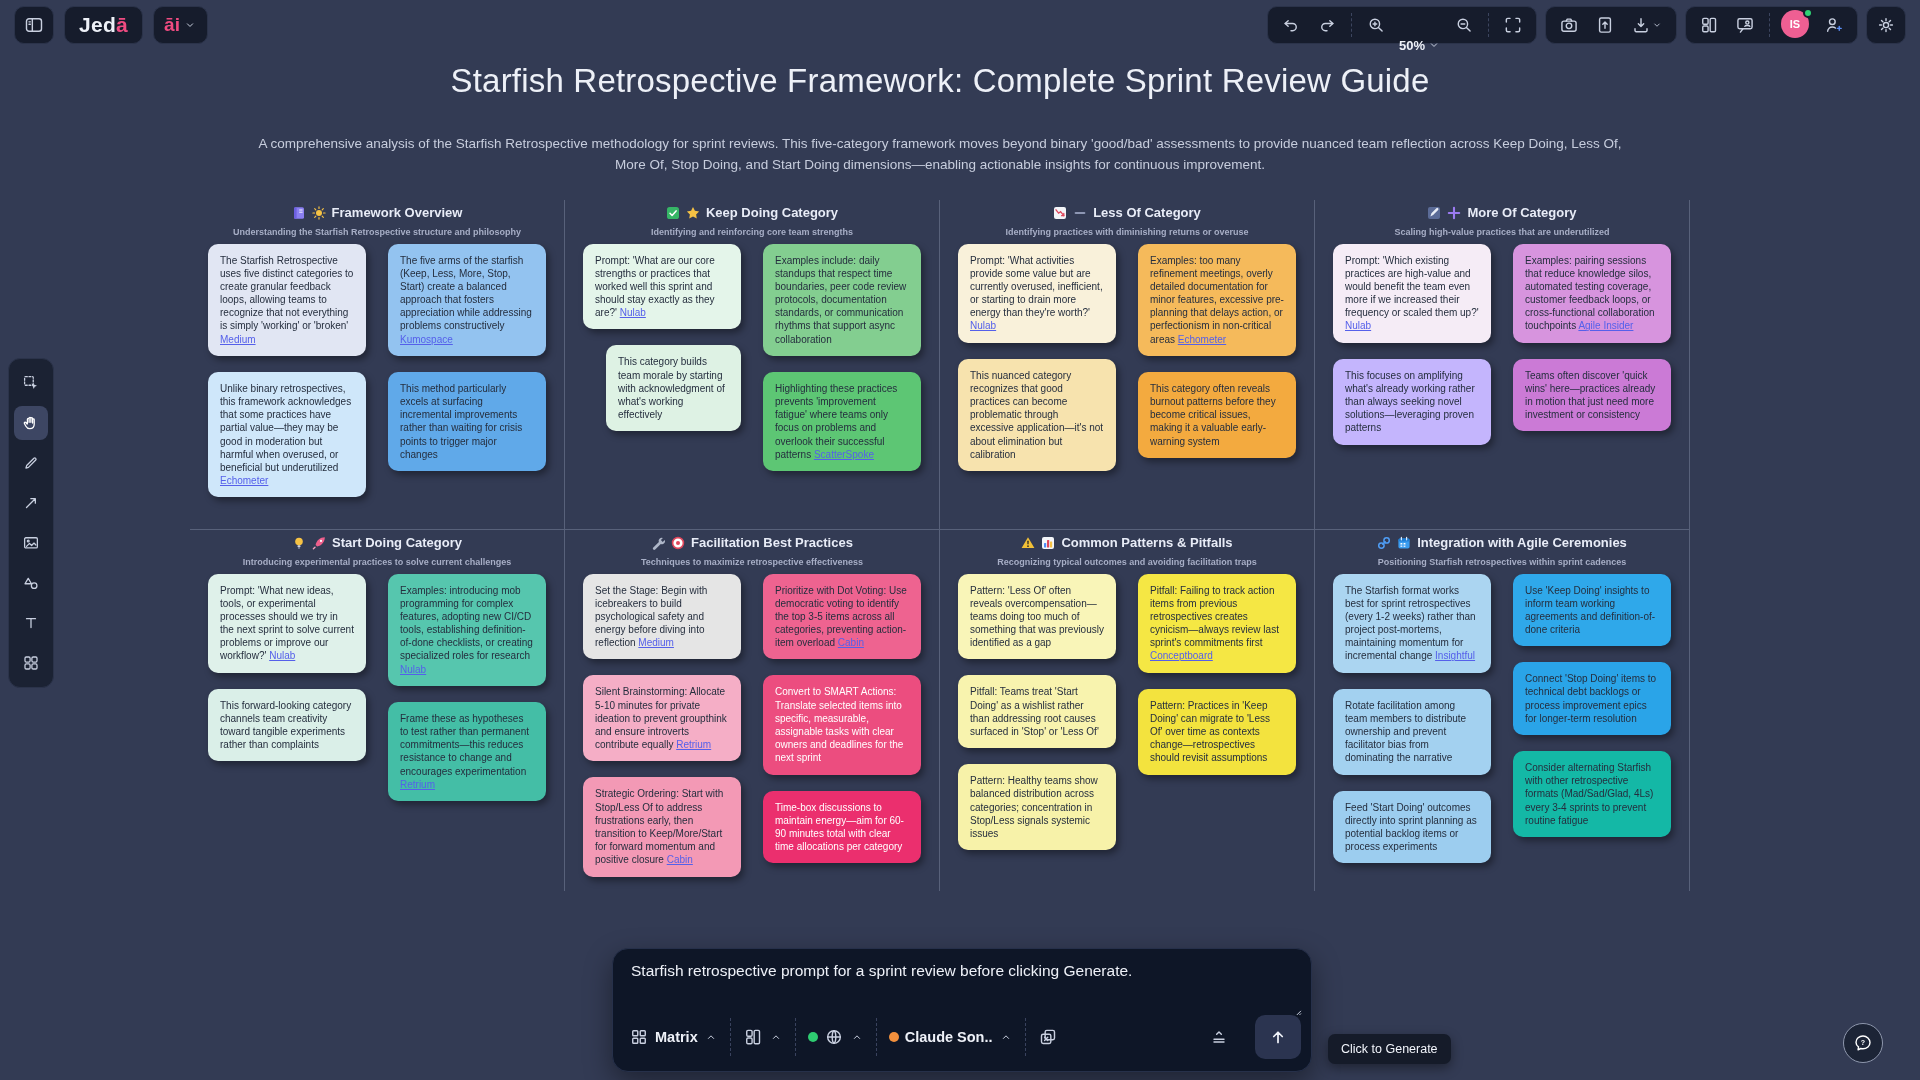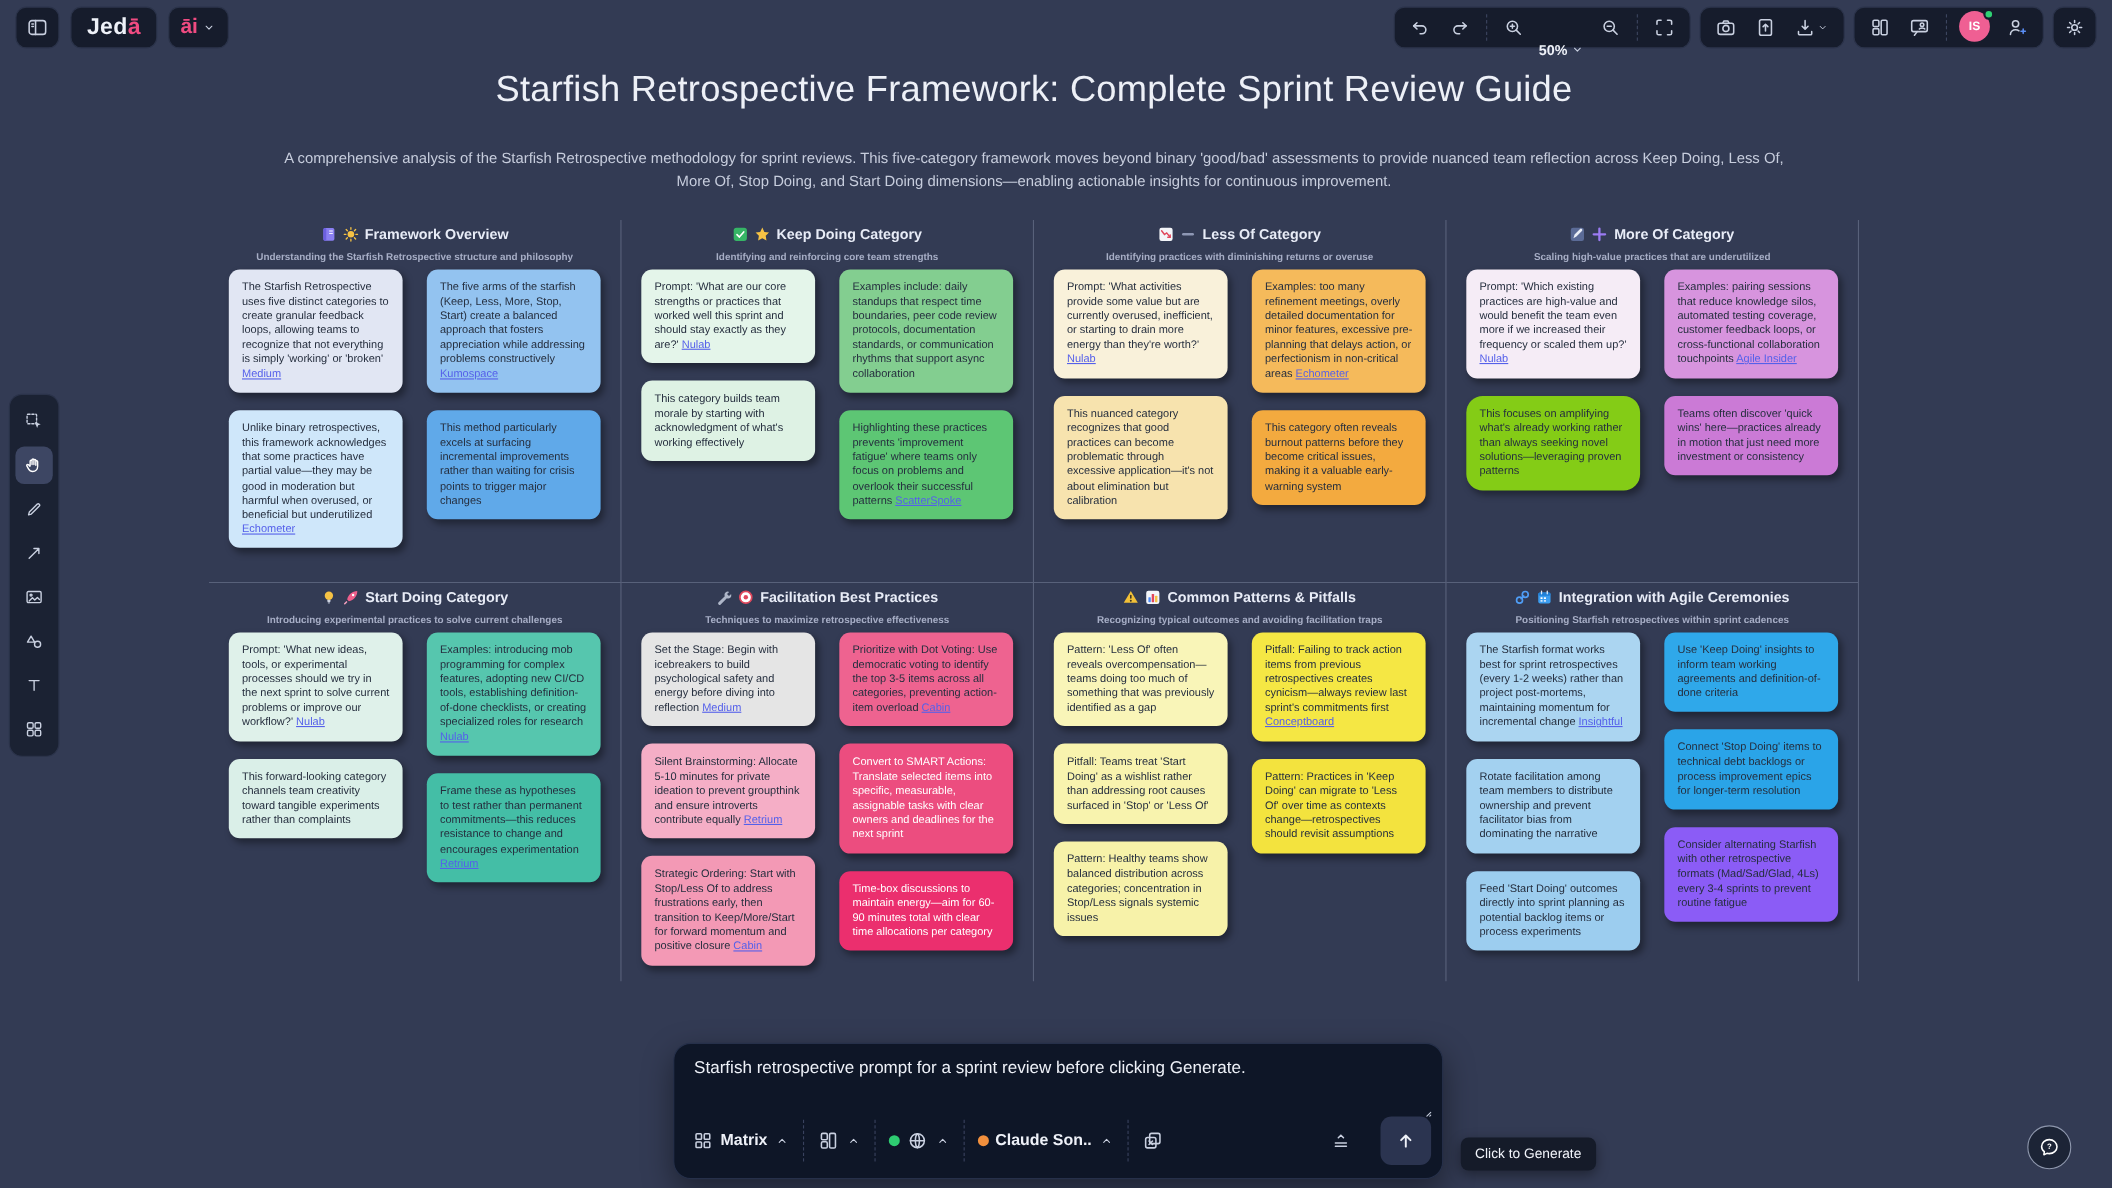--- a/index.html
+++ b/index.html
@@ -381,21 +381,21 @@
           <span class="ic ic14">
             <svg viewBox="0 0 14 14">
               <path d="M7 .9l1.9 3.9 4.2.6-3 3 .7 4.2L7 10.6l-3.8 2 .7-4.2-3-3 4.2-.6z" fill="#f6c244"></path>
             </svg>
           </span>
           <span>Keep Doing Category</span>
         </div><div class="sec-sub">Identifying and reinforcing core team strengths</div></div>
       <div class="cols">
         <div class="ncol">
           <div class="note" style="background: rgb(228, 245, 234);"><span>Prompt: 'What are our core strengths or practices that worked well this sprint and should stay exactly as they are?'</span> <a>Nulab</a></div>
-          <div class="note" style="background: rgb(222, 242, 228);"><span>This category builds team morale by starting with acknowledgment of what's working effectively</span></div>
+          <div class="note" style="background: rgb(222, 242, 228); margin-left: 23px;"><span>This category builds team morale by starting with acknowledgment of what's working effectively</span></div>
         </div>
         <div class="ncol">
           <div class="note" style="background: rgb(131, 206, 144);"><span>Examples include: daily standups that respect time boundaries, peer code review protocols, documentation standards, or communication rhythms that support async collaboration</span></div>
           <div class="note" style="background: rgb(93, 198, 116);"><span>Highlighting these practices prevents 'improvement fatigue' where teams only focus on problems and overlook their successful patterns</span> <a>ScatterSpoke</a></div>
         </div>
       </div>
     </div>
     <div class="cell r1">
       <div class="sec-head"><div class="sec-title">
           <span class="ic ic14">
@@ -434,21 +434,21 @@
           <span class="ic ic14">
             <svg viewBox="0 0 14 14">
               <path d="M7 1.8v10.4M1.8 7h10.4" stroke="#9b7bf2" stroke-width="2.1" stroke-linecap="round"></path>
             </svg>
           </span>
           <span>More Of Category</span>
         </div><div class="sec-sub">Scaling high-value practices that are underutilized</div></div>
       <div class="cols">
         <div class="ncol">
           <div class="note" style="background: rgb(245, 236, 246);"><span>Prompt: 'Which existing practices are high-value and would benefit the team even more if we increased their frequency or scaled them up?'</span> <a>Nulab</a></div>
-          <div class="note" style="background: #84cc16; border-radius: 15px;"><span>This focuses on amplifying what's already working rather than always seeking novel solutions—leveraging proven patterns</span></div>
+          <div class="note" style="background: #c4b5fd;"><span>This focuses on amplifying what's already working rather than always seeking novel solutions—leveraging proven patterns</span></div>
         </div>
         <div class="ncol">
           <div class="note" style="background: rgb(215, 148, 222);"><span>Examples: pairing sessions that reduce knowledge silos, automated testing coverage, customer feedback loops, or cross-functional collaboration touchpoints</span> <a>Agile Insider</a></div>
           <div class="note" style="background: rgb(203, 122, 214);"><span>Teams often discover 'quick wins' here—practices already in motion that just need more investment or consistency</span></div>
         </div>
       </div>
     </div>
     <div class="cell">
       <div class="sec-head"><div class="sec-title">
           <span class="ic ic14">
@@ -564,21 +564,21 @@
         </div><div class="sec-sub">Positioning Starfish retrospectives within sprint cadences</div></div>
       <div class="cols">
         <div class="ncol">
           <div class="note" style="background: rgb(171, 213, 241);"><span>The Starfish format works best for sprint retrospectives (every 1-2 weeks) rather than project post-mortems, maintaining momentum for incremental change</span> <a>Insightful</a></div>
           <div class="note" style="background: rgb(163, 209, 240);"><span>Rotate facilitation among team members to distribute ownership and prevent facilitator bias from dominating the narrative</span></div>
           <div class="note" style="background: rgb(156, 205, 239);"><span>Feed 'Start Doing' outcomes directly into sprint planning as potential backlog items or process experiments</span></div>
         </div>
         <div class="ncol">
           <div class="note" style="background: rgb(47, 168, 234);"><span>Use 'Keep Doing' insights to inform team working agreements and definition-of-done criteria</span></div>
           <div class="note" style="background: rgb(42, 164, 232);"><span>Connect 'Stop Doing' items to technical debt backlogs or process improvement epics for longer-term resolution</span></div>
-          <div class="note" style="background: #8b5cf6;"><span>Consider alternating Starfish with other retrospective formats (Mad/Sad/Glad, 4Ls) every 3-4 sprints to prevent routine fatigue</span></div>
+          <div class="note" style="background: #14b8a6;"><span>Consider alternating Starfish with other retrospective formats (Mad/Sad/Glad, 4Ls) every 3-4 sprints to prevent routine fatigue</span></div>
         </div>
       </div>
     </div>
   </div>
 
 <div class="prompt-panel">
   <div class="prompt-text" role="textbox">Starfish retrospective prompt for a sprint review before clicking Generate.</div>
   <span class="ic ic14 resize-flag">
       <svg viewBox="0 0 24 24">
         <g fill="none" stroke="currentColor" stroke-width="1.7" stroke-linecap="round" stroke-linejoin="round">

